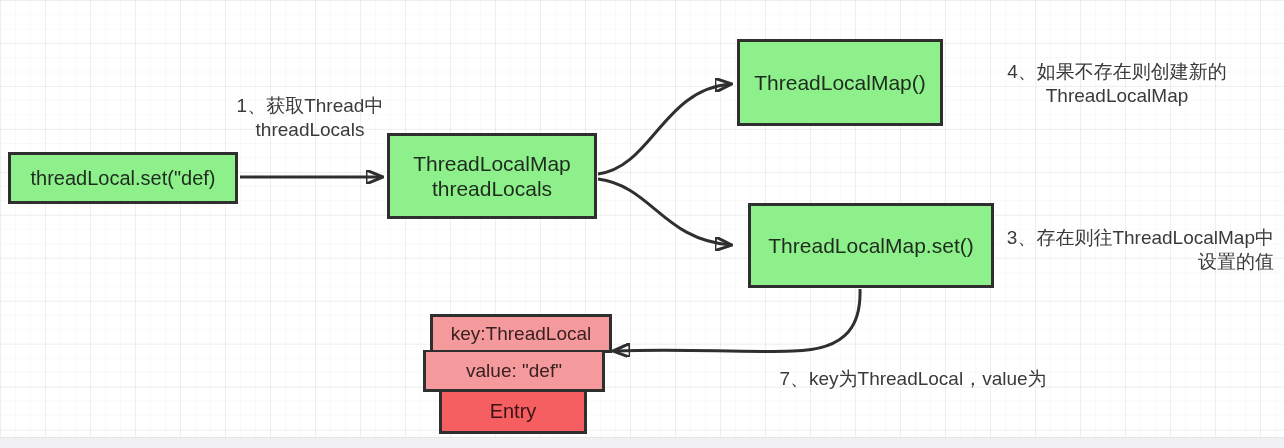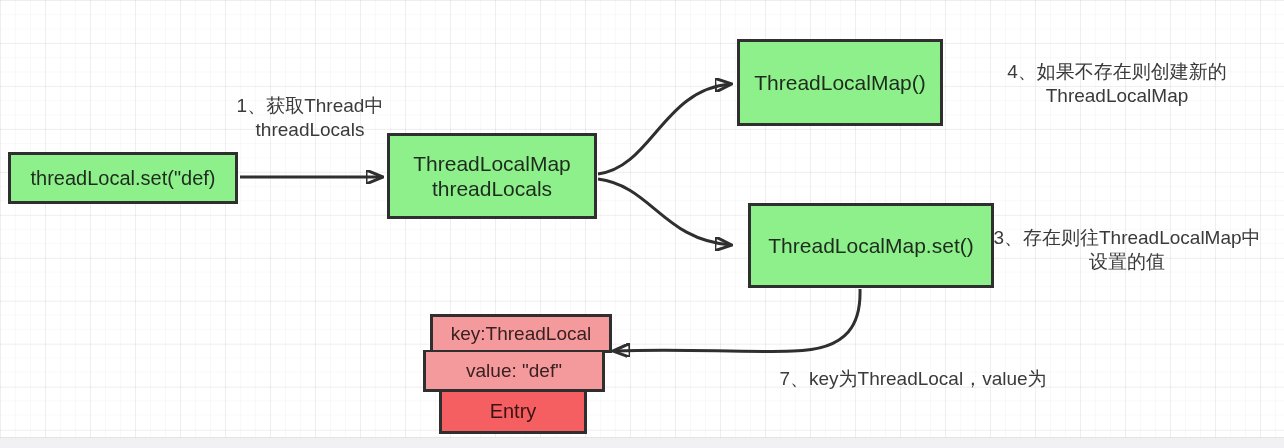--- a/index.html
+++ b/index.html
@@ -37,21 +37,21 @@
   .node-map-set           {left:736px;top:203px; width:246px; height:85px; font-size:21px;margin-left:12px;}
   .node-entry-key         {left:430px;top:314px; width:182px; height:39px; font-size:19px; z-index:2;}
   .node-entry-value       {left:423px;top:350px; width:182px; height:42px; font-size:19px; z-index:2; border-top-width:2px;}
   .node-entry             {left:439px;top:389px; width:148px; height:45px; font-size:20px; z-index:1;}
   .note{
     position:absolute;text-align:center;color:#3a3a3a;
     font-size:19px;line-height:24px;
   }
   .note-1{left:220px;top:94px; width:180px;text-align:center;}
   .note-2{left:950px;top:60px; width:334px;}
-  .note-3{left:980px;top:226px;width:294px;}
+  .note-3{left:980px;top:226px;width:294px;text-align:right;}
   .note-4{left:745px;top:367px;width:336px;}
   .note span{display:block;}
   svg.arrows{position:absolute;left:0;top:0;z-index:3;pointer-events:none;}
   svg.arrows path{fill:none;stroke:var(--arrow,#2f2f2f);stroke-width:3;}
 </style>
 </head>
 <body>
 
 <div class="canvas">
 

